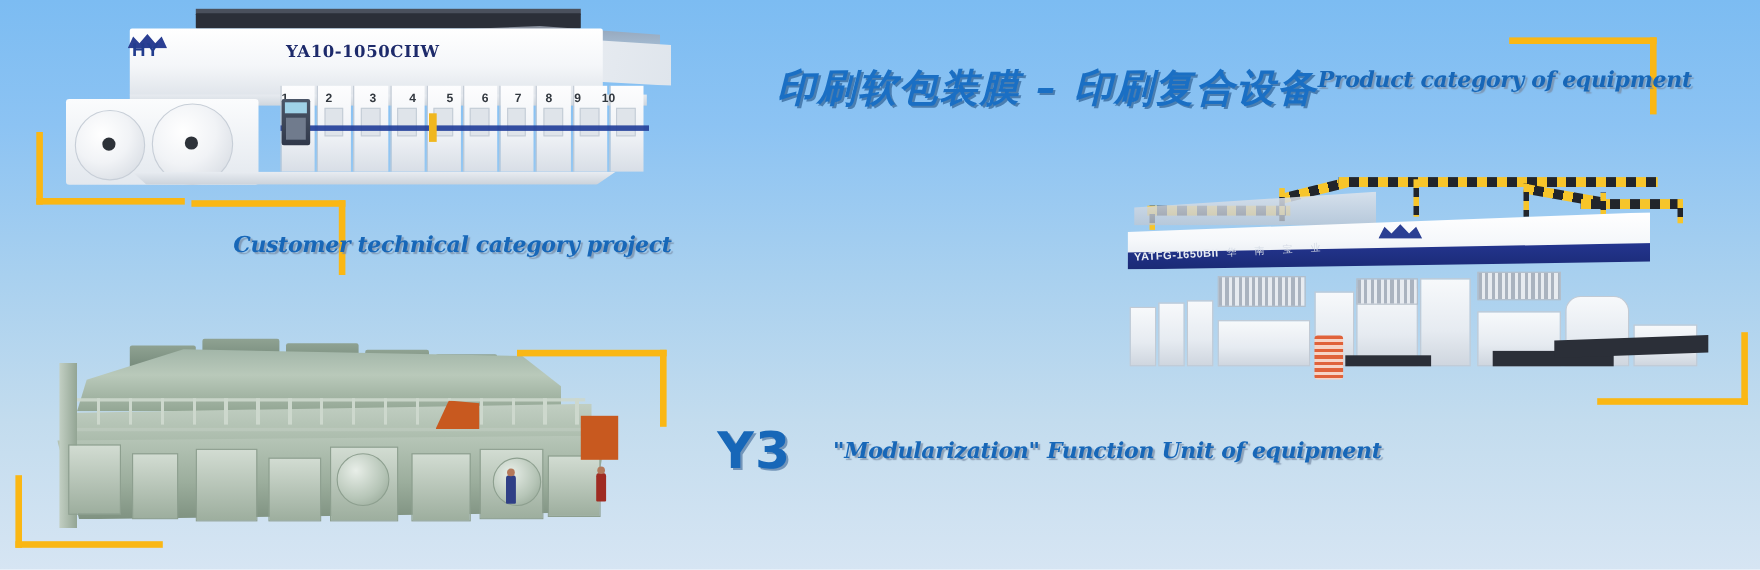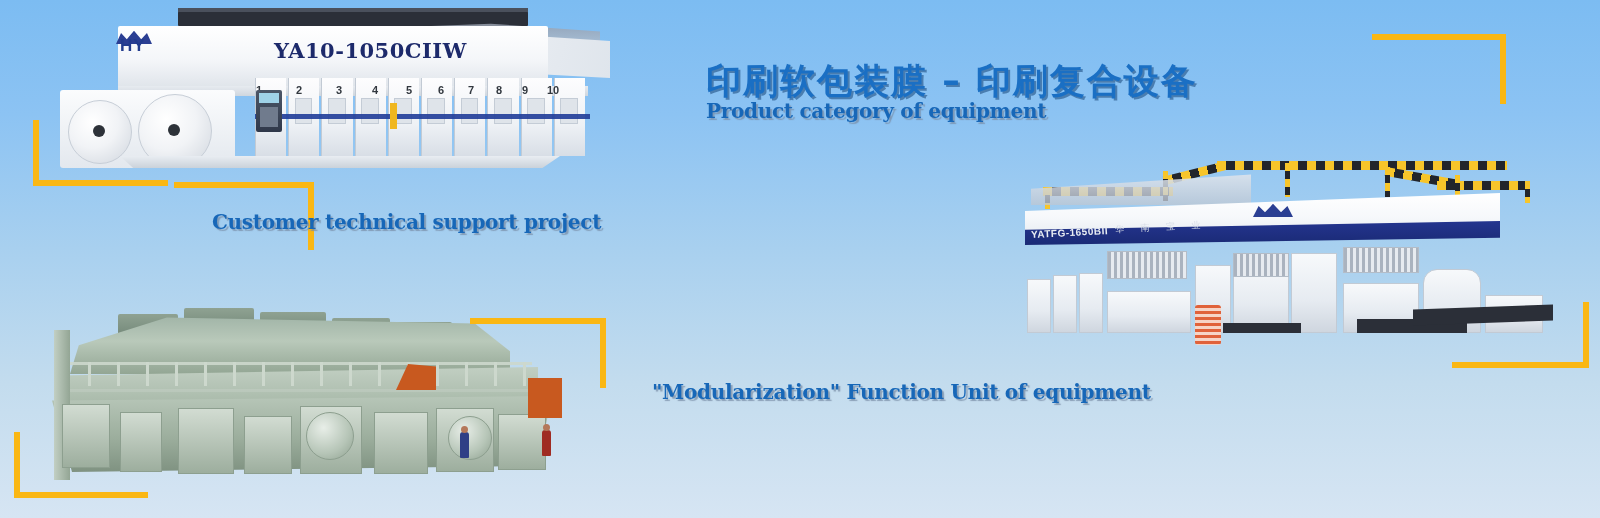--- a/index.html
+++ b/index.html
@@ -19,21 +19,21 @@
   
   .row{position:absolute;display:flex;align-items:center;white-space:nowrap;}
   .ycode{
     color:#1767b8;
     font-weight:bold;
     font-size:46px;
     letter-spacing:1px;
     text-shadow:2px 2px 0 rgba(10,60,120,.45);
     font-family:"DejaVu Sans","Liberation Sans",sans-serif;
   }
-  .txtcol{display:flex;flex-direction:column;}
+  .txtcol{display:flex;flex-direction:row;font-style:italic;}
   .cn{
     color:#1a6fc4;
     font-weight:bold;
     font-size:35px;
     letter-spacing:2px;
     line-height:1.1;
     text-shadow:2px 2px 0 rgba(12,58,110,.5);
     font-family:"DejaVu Sans","Liberation Sans",sans-serif;
   }
   .en{
@@ -105,21 +105,21 @@
     background:linear-gradient(to bottom,#e9edf2,#cbd2da);
     clip-path:polygon(0 0,100% 0,96% 100%,3% 100%);
   }
   .m1-logo{position:absolute;left:60px;top:28px;color:#223c8e;font-size:17px;font-weight:bold;letter-spacing:1px;}
   .m1-logo-mark{
     position:absolute;left:56px;top:22px;width:36px;height:14px;
     background:#2b3f93;
     clip-path:polygon(0 100%,14% 22%,30% 66%,50% 6%,70% 66%,86% 22%,100% 100%);
   }
   .m1-model{
-    position:absolute;left:214px;top:30px;color:#1d2a6b;font-size:21px;
+    position:absolute;left:200px;top:30px;color:#1d2a6b;font-size:15px;
     font-weight:bold;letter-spacing:.5px;
     font-family:"DejaVu Serif","Liberation Serif",serif;
   }
   .m1-yellowbar{position:absolute;left:330px;top:95px;width:7px;height:26px;background:#f0b71f;}
 
   
   #m2{left:985px;top:155px;width:545px;height:210px;}
   .m2-rail{position:absolute;top:4px;height:9px;
     background:repeating-linear-gradient(90deg,#f7c52a 0 9px,#22252b 9px 18px);}
   .m2-rail-v{position:absolute;width:5px;
@@ -370,23 +370,24 @@
 
   <div class="row" id="row1" style="left:706px;top:62px;">
     <div class="txtcol">
       <div class="cn">印刷软包装膜 – 印刷复合设备</div>
       <div class="en">Product category of equipment</div>
     </div>
   </div>
 
   <div class="row" id="row2" style="left:212px;top:212px;">
     <div class="txtcol">
-      <div class="en">Customer technical support project</div>
+      <div class="en">Customer technical category project</div>
     </div>
   </div>
 
   <div class="row" id="row3" style="left:652px;top:382px;">
+    <div class="ycode" style="margin-right:38px;">Y3</div>
     <div class="txtcol">
       <div class="en">"Modularization" Function Unit of equipment</div>
     </div>
   </div>
 
 </div>
 
 </body></html>

